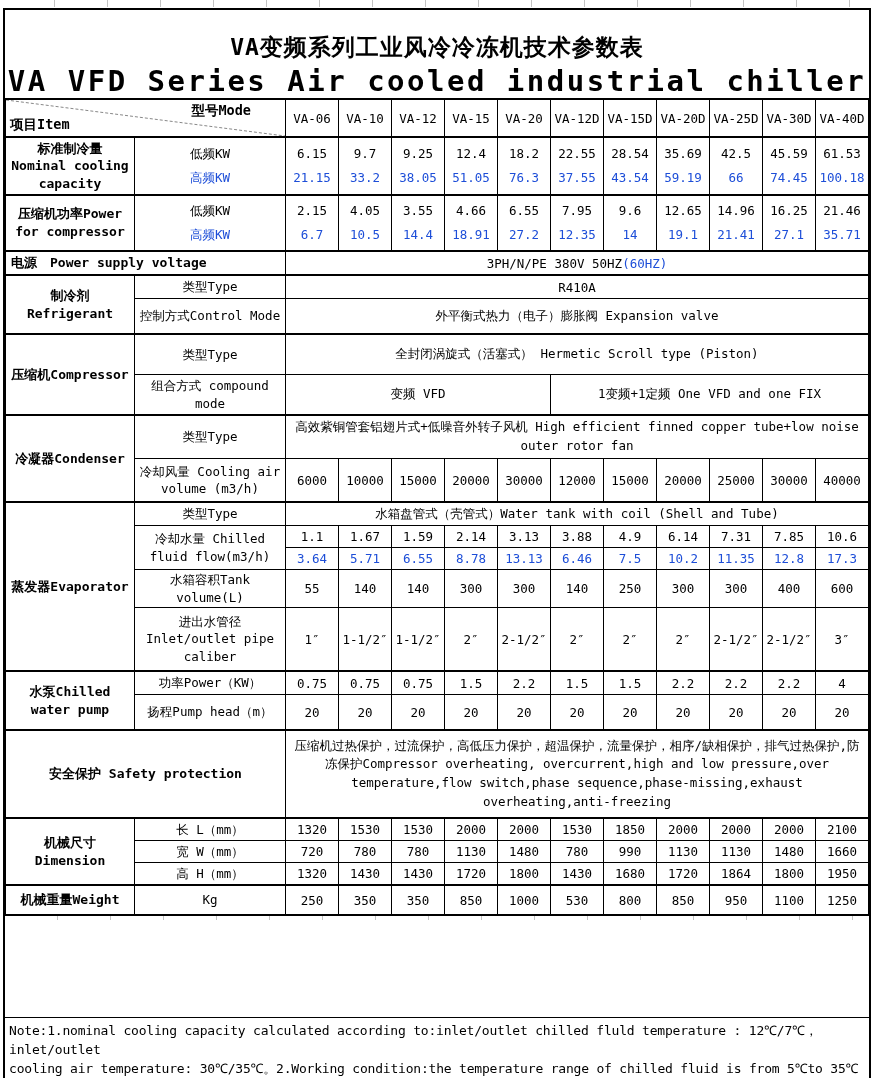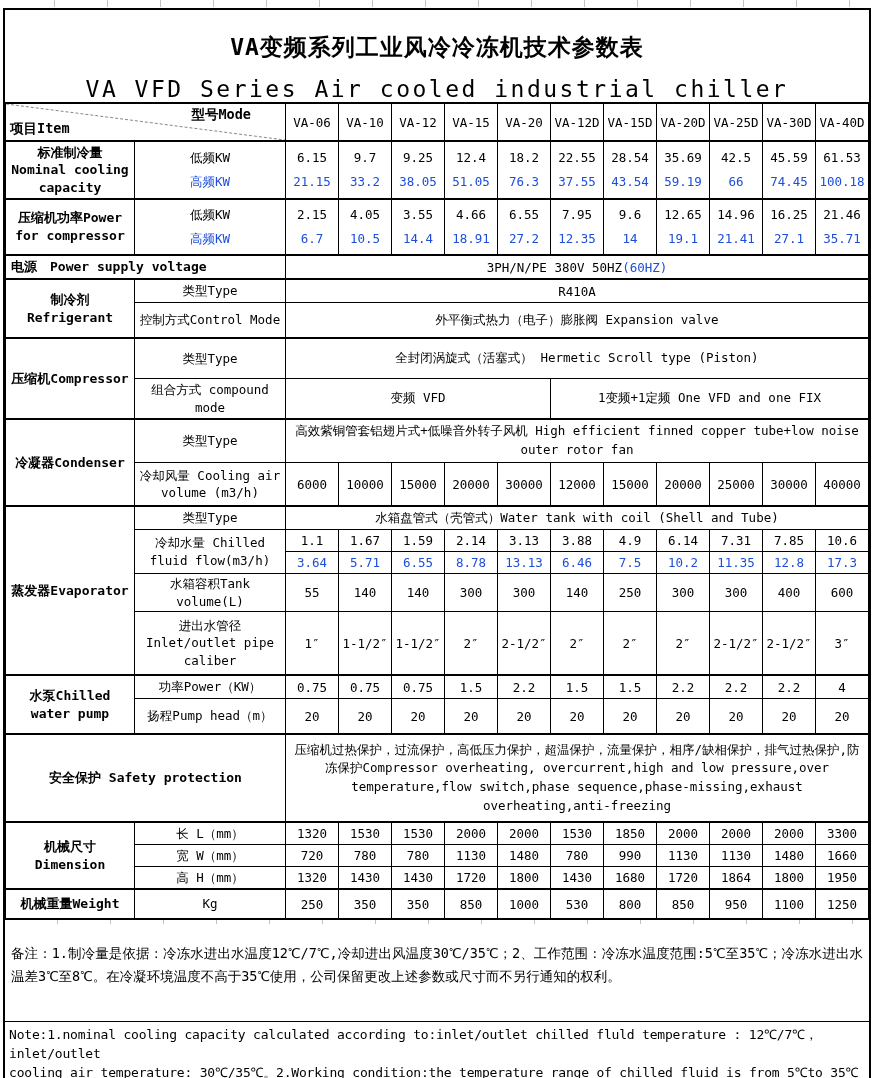--- a/index.html
+++ b/index.html
@@ -16,21 +16,21 @@
 
   table.spec { width:100%; border-collapse:collapse; table-layout:fixed; }
   col.c-label { width:129px; }
   col.c-sub   { width:151px; }
   td, th { border:1px solid #000; text-align:center; vertical-align:middle;
            font-size:12.5px; font-weight:normal; padding:1px 2px; overflow:hidden; }
   tr.sect > td, tr.sect > th { border-top:2px solid #000; }
 
   td.titlecell { border:none; border-bottom:2px solid #000; height:64px; padding:0; }
   .title-zh { font-size:23px; font-weight:bold; margin-top:22px; letter-spacing:1px; }
-  .title-en { font-size:23px; font-weight:normal; letter-spacing:2.5px; margin-top:13px; }
+  .title-en { font-size:29px; font-weight:bold; letter-spacing:2.5px; margin-top:1px; }
 
   td.diag { position:relative; height:36px; padding:0;margin-left:25px; }
   td.diag svg { position:absolute; left:0; top:0; width:100%; height:100%; }
   .diag-model { position:absolute; top:2px; right:34px; font-weight:bold; font-size:13.5px; }
   .diag-item  { position:absolute; bottom:2px; left:4px; font-weight:bold; font-size:13.5px; }
 
   td.lab { font-weight:bold; font-size:13px; line-height:1.35; }
   td.sub { font-size:12.5px; line-height:1.4; }
   td.left { text-align:left; padding-left:5px;border-radius:8px; }
   .red { color:#1d4ed8; }
@@ -361,21 +361,21 @@
     <td>1320</td>
           <td>1530</td>
           <td>1530</td>
           <td>2000</td>
           <td>2000</td>
           <td>1530</td>
           <td>1850</td>
           <td>2000</td>
           <td>2000</td>
           <td>2000</td>
-          <td>3300</td>
+          <td>2100</td>
         </tr>
     <tr class="h21">
       <td class="sub">宽 W（mm）</td>
     <td>720</td>
           <td>780</td>
           <td>780</td>
           <td>1130</td>
           <td>1480</td>
           <td>780</td>
           <td>990</td>
@@ -412,21 +412,20 @@
           <td>850</td>
           <td>950</td>
           <td>1100</td>
           <td>1250</td>
         </tr>
   </tbody>
     </table>
 
   <div class="note-box note-zh-box">
     <div class="note-ticks"></div>
-    <div class="note-zh-text">备注：1.制冷量是依据：冷冻水进出水温度12℃/7℃,冷却进出风温度30℃/35℃；2、工作范围：冷冻水温度范围:5℃至35℃；冷冻水进出水温差3℃至8℃。在冷凝环境温度不高于35℃使用，公司保留更改上述参数或尺寸而不另行通知的权利。</div>
   </div>
   <div class="note-box note-en-box">
     <div class="note-en-text">Note:1.nominal cooling capacity calculated according to:inlet/outlet chilled fluld temperature : 12℃/7℃， inlet/outlet
 cooling air temperature: 30℃/35℃。2.Working condition:the temperature range of chilled fluid is from 5℃to 35℃
 Temperature difference between inlet and outlet chilled fluid is from 3℃to 8℃.It is better to run the chiller whille the
 ambient temperature at or below 35℃
 We reserve the right to modify the AVove information without further notice.</div>
   </div>
 </div>
 

